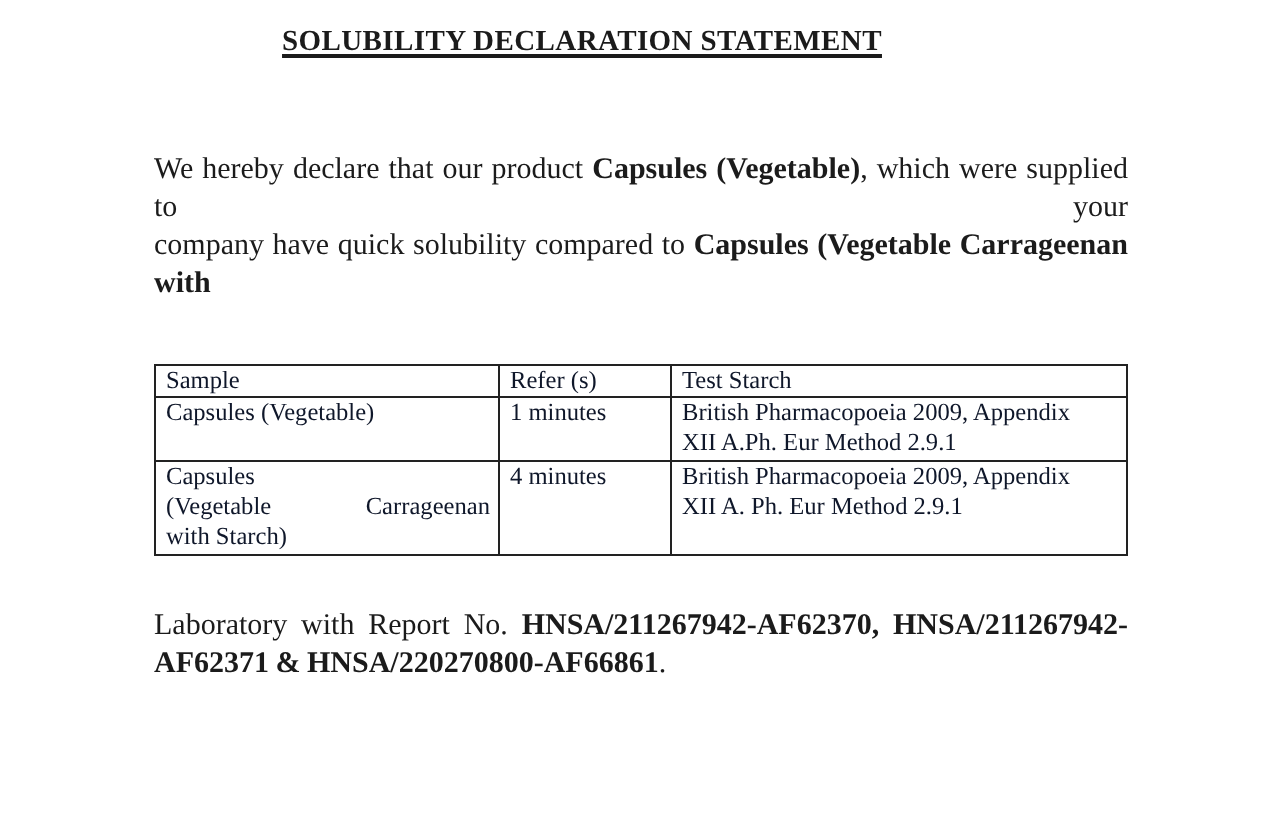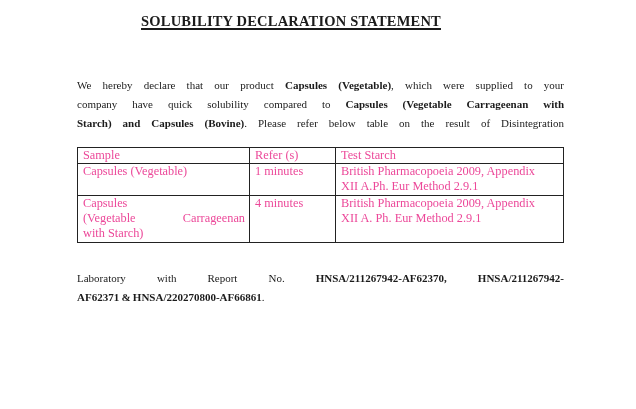--- a/index.html
+++ b/index.html
@@ -30,42 +30,42 @@
   .doc-title .u {
     text-decoration: underline;
     text-decoration-thickness: 1.5px;
     text-underline-offset: 2px;
   }
   .content {
     margin-left: 77px;
     width: 487px;
   }
   .para {
-    font-size: 11px;
+    font-size: 15px;
     line-height: 19px;
     word-spacing: -0.5px;
   }
   .intro { margin-top: 46px; }
   .footer-para { margin-top: 26px; }
   .jline {
     text-align: justify;
     text-align-last: justify;
   }
   .plain-line {
     text-align: left;
   }
   b { font-weight: bold; }
   .disint-table {
-    margin-top: 14px;
+    margin-top: 30px;
     border-collapse: collapse;
     table-layout: fixed;
     width: 486px;
     font-size: 12.3px;
     line-height: 15px;
-    color: #ec4899;
+    color: #0f172a;
   }
   .disint-table td {
     border: 1px solid #222222;
     vertical-align: top;
     padding: 0 4px 1px 5px;
     overflow: hidden;
   }
   .disint-table tr.hdr td {
     line-height: 14px;
   }
@@ -79,21 +79,20 @@
 
 <div class="page">
 
   <div class="doc-title"><span class="u">SOLUBILITY DECLARATION STATEMENT</span></div>
 
   <div class="content">
 
     <div class="para intro">
       <div class="jline"><span>We hereby declare that our product </span><b>Capsules (Vegetable)</b><span>, which were supplied to your</span></div>
       <div class="jline"><span>company have quick solubility compared to </span><b>Capsules (Vegetable Carrageenan with</b></div>
-      <div class="jline"><b>Starch) and Capsules (Bovine)</b><span>. Please refer below table on the result of Disintegration</span></div>
     </div>
 
     <table class="disint-table">
       <colgroup>
         <col style="width:172px">
         <col style="width:86px">
         <col style="width:228px">
       </colgroup>
       <tbody>
         <tr class="hdr">

